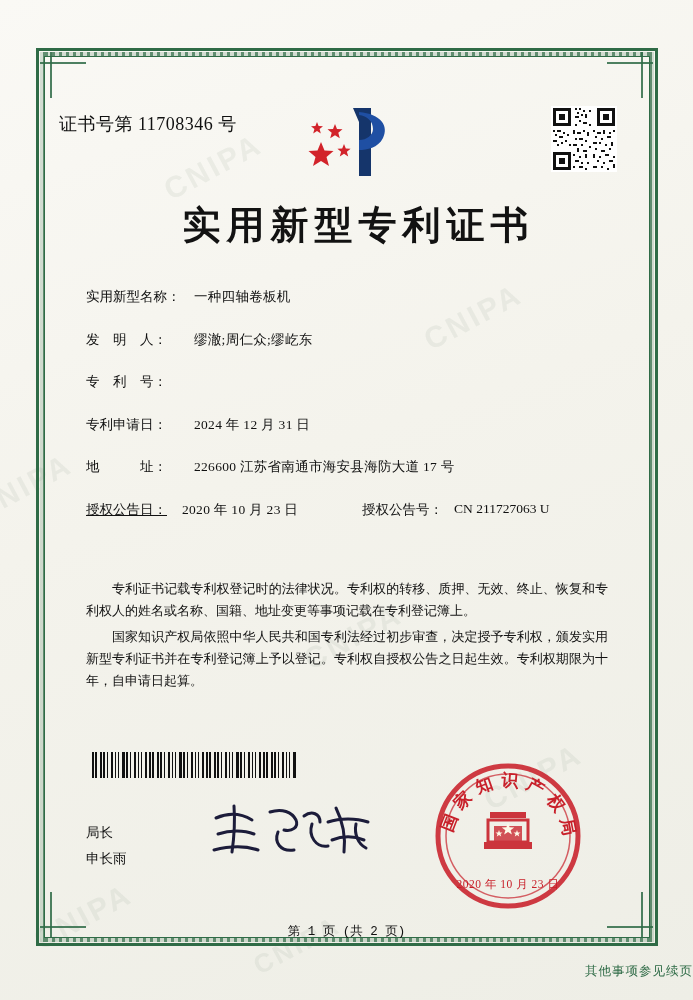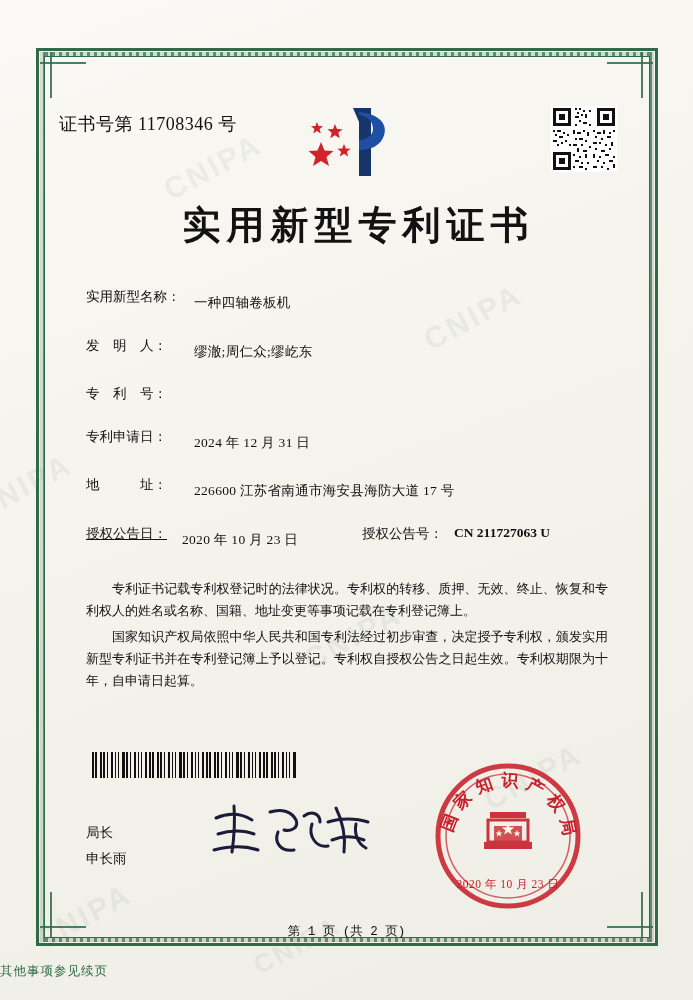--- a/index.html
+++ b/index.html
@@ -146,29 +146,28 @@
   }
   .lbl {
     width: 108px;
     flex: 0 0 108px;
     letter-spacing: 0px;
     white-space: nowrap;
   }
   .val {
     flex: 1;
     letter-spacing: .3px;
-    margin-top: 6px;
   }
   .row.double .lbl { width: 96px; flex: 0 0 96px; text-decoration: underline; }
   .row.double .val { flex: 0 0 180px; }
   .row.double .lbl2 {
     flex: 0 0 92px;
     white-space: nowrap;
   }
-  .row.double .val2 { flex: 1; font-weight: bold; }
+  .row.double .val2 { flex: 1; }
 
   
   .paras {
     position: absolute;
     left: 86px; top: 578px;
     width: 522px;
     font-size: 13px;
     line-height: 22px;
     color: #111;
     text-align: justify;
@@ -221,21 +220,21 @@
     position: absolute;
     left: 0; right: 0; top: 923px;
     text-align: center;
     font-size: 12.5px;
     color: #111;
     font-family: Liberation Mono, monospace;
   }
   .tail-note {
     position: absolute;
     left: 0; right: 0; top: 963px;
-    text-align: left;
+    text-align: right;
     font-size: 12.5px;
     color: #2d6a45;
     letter-spacing: 1px;
   }
 </style>
 </head>
 <body>
 
 <div id="page">
 

